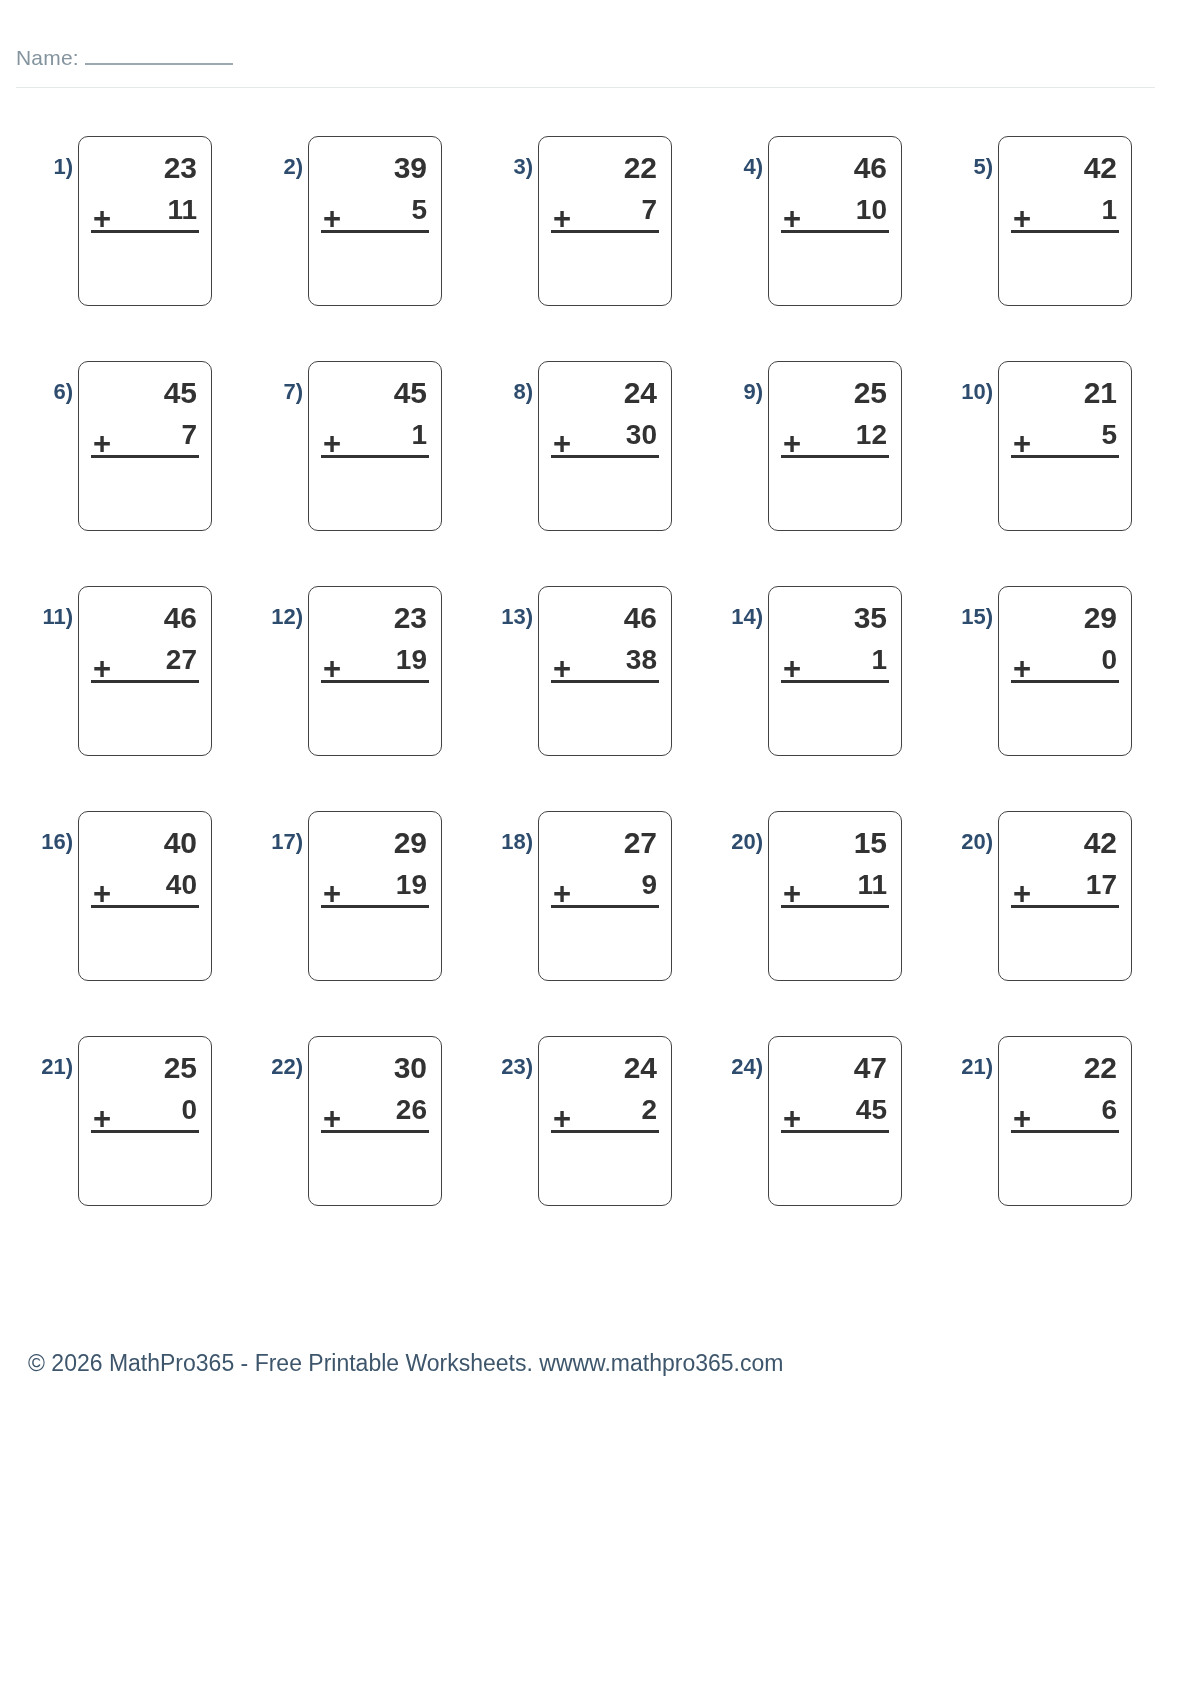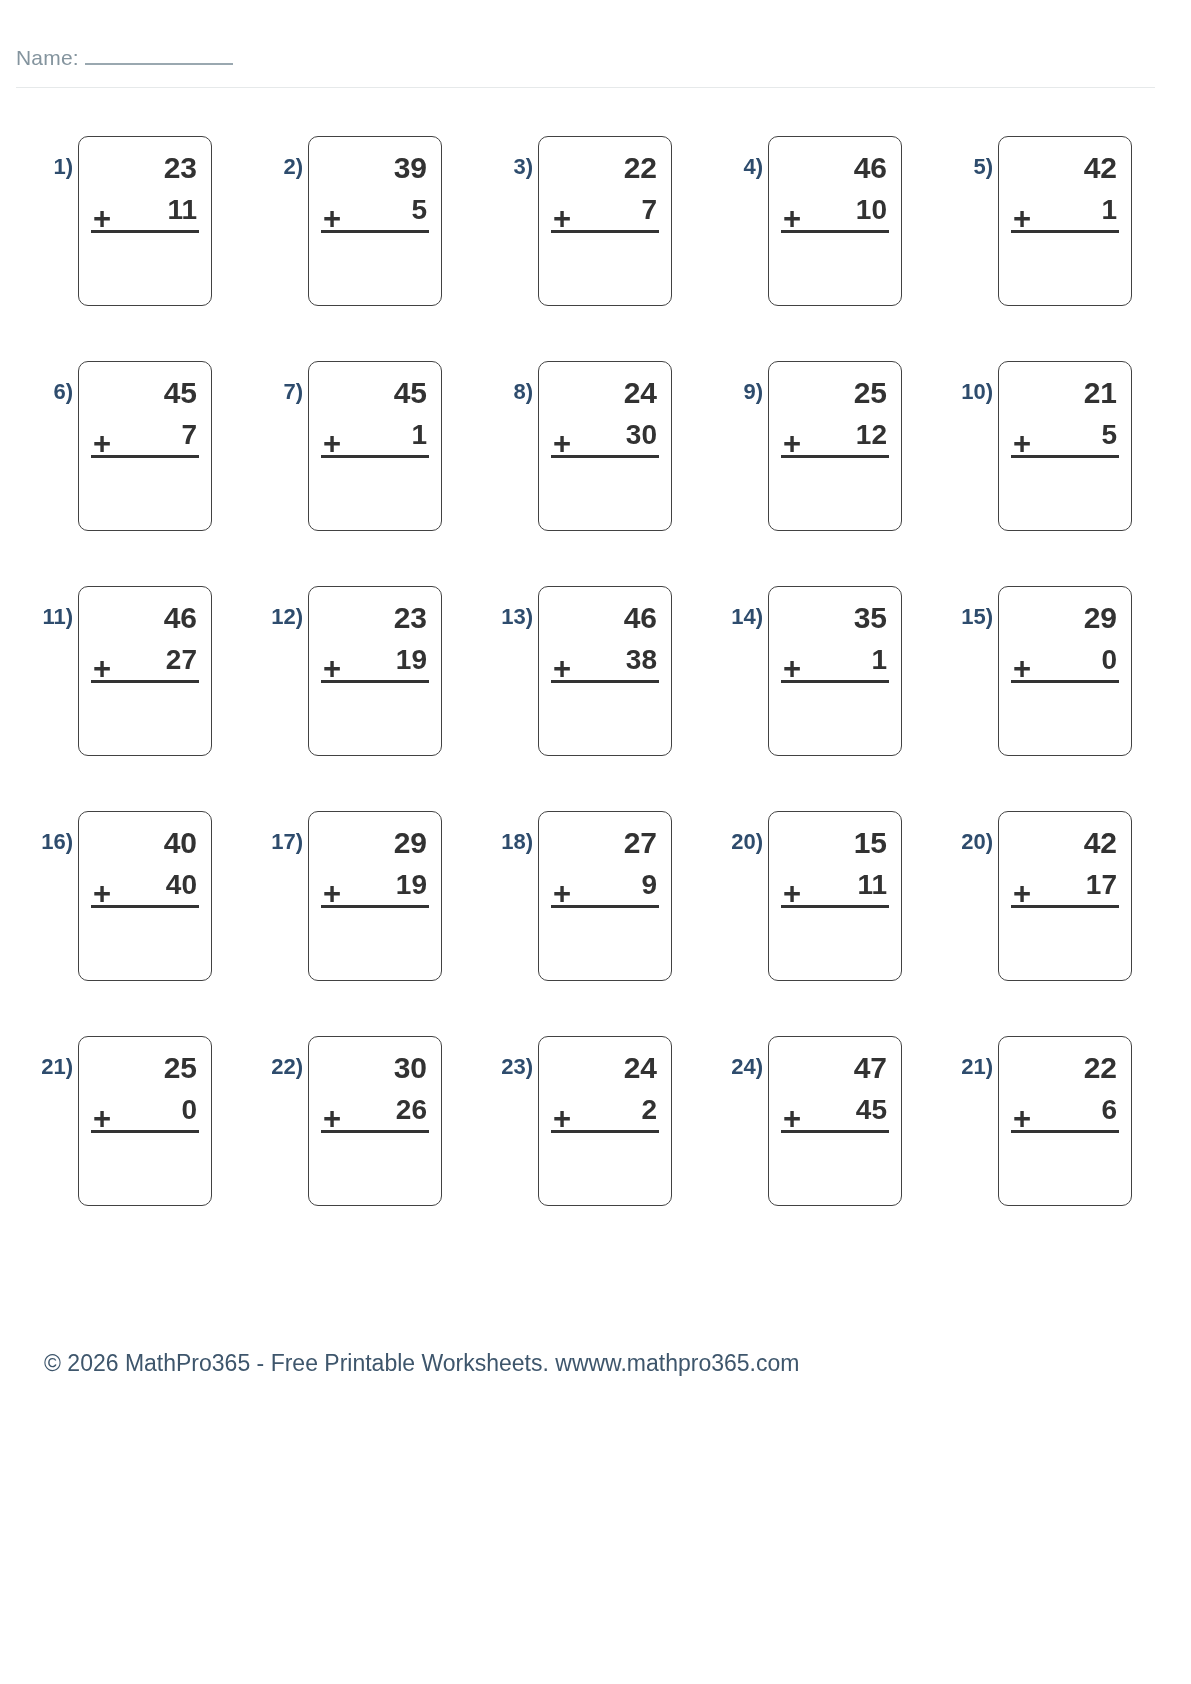--- a/index.html
+++ b/index.html
@@ -95,21 +95,21 @@
     margin-top: 3px;
     border: none;
     border-top: 3px solid #333333;
     width: 100%;
   }
   .answer-space { flex: 1; }
 
   
   .footer {
     position: absolute;
-    left: 44px;
+    left: 28px;
     top: 1350px;
     font-size: 23px;
     color: #3e566c;
   }
 </style>
 </head>
 <body>
 
 <div class="page">
 

